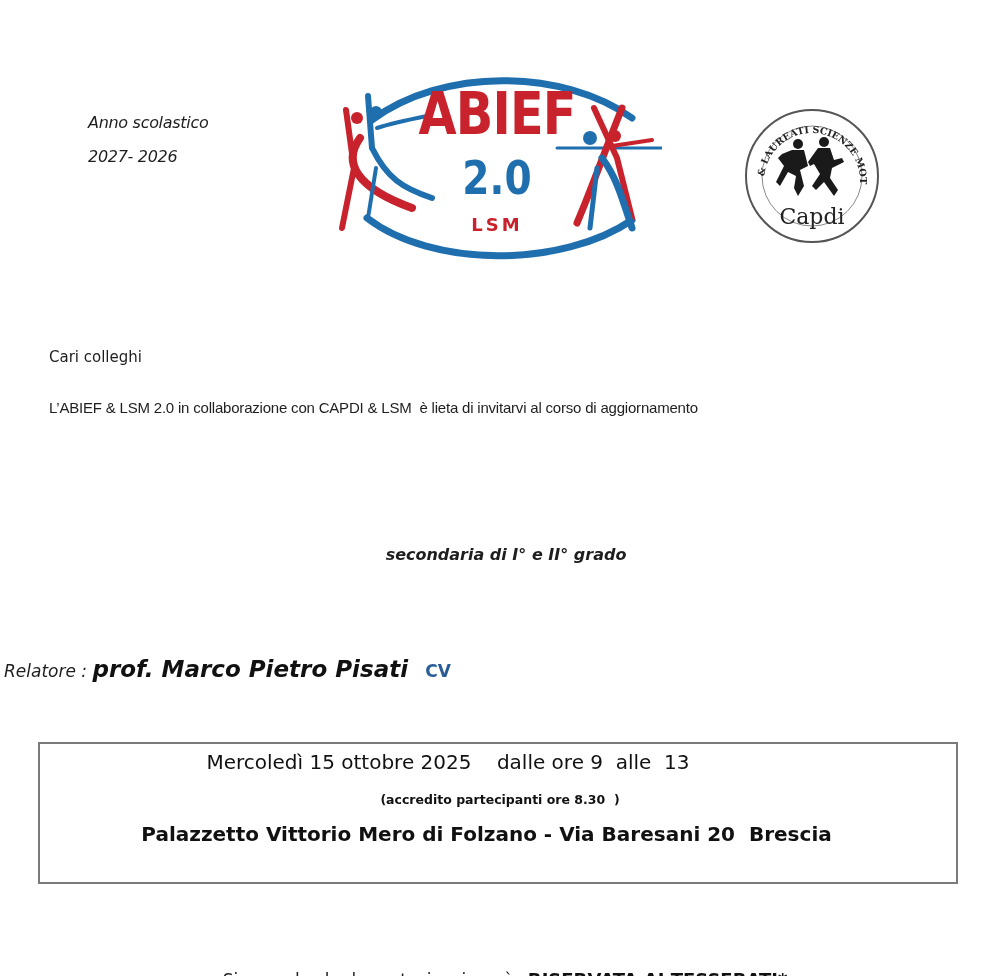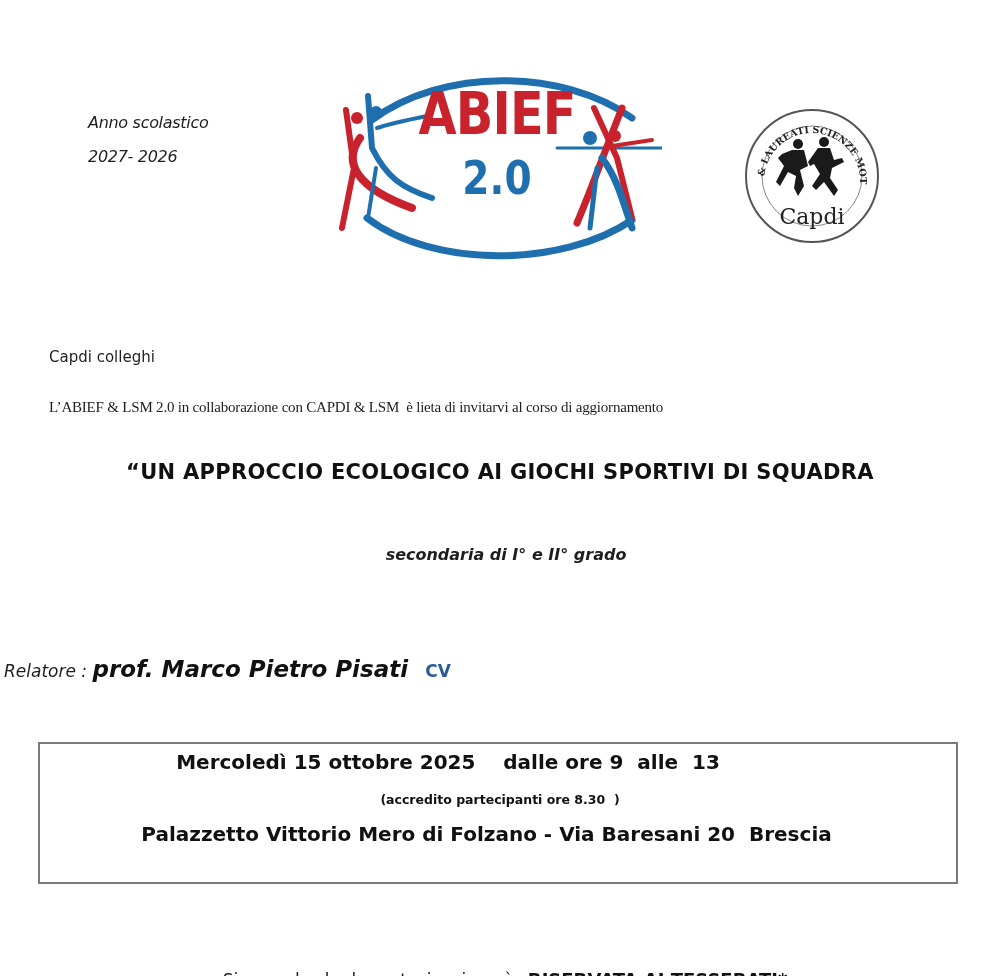--- a/index.html
+++ b/index.html
@@ -47,21 +47,21 @@
     .greeting {
       left: 49px;
       top: 348px;
       font-family: "DejaVu Sans", sans-serif;
       font-size: 15px;
       color: #1e1e1e;
     }
     .intro {
       left: 49px;
       top: 399px;
-      font-family: Liberation Serif, serif;
+      font-family: Liberation Sans, sans-serif;
       font-size: 15px;
       color: #1e1e1e;
       white-space: pre;
       letter-spacing: -0.2px;
     }
 
     .title {
       left: 0;
       width: 1000px;
       top: 457px;
@@ -124,21 +124,21 @@
       height: 142px;
       border: 2px solid #7a7a7a;
       box-sizing: border-box;
     }
     .event-date {
       left: 0;
       width: 896px;
       top: 750px;
       text-align: center;
       font-family: "DejaVu Sans", sans-serif;
-      font-weight: bold;
+      font-weight: normal;
       font-size: 20px;
       color: #111;
       white-space: pre;
     }
     .event-accreditation {
       left: 0;
       width: 1000px;
       top: 792px;
       text-align: center;
       font-family: "DejaVu Sans", sans-serif;
@@ -204,20 +204,21 @@
     <circle cx="283" cy="68" r="6" fill="#c8232c"></circle>
     <path d="M225 80 L 330 80" fill="none" stroke="#1f6fae" stroke-width="3" stroke-linecap="round"></path>
     <path d="M290 40 C 270 90, 260 120, 245 155" fill="none" stroke="#c8232c" stroke-width="7" stroke-linecap="round"></path>
     <path d="M262 40 L 285 90 L 300 150" fill="none" stroke="#c8232c" stroke-width="6" stroke-linecap="round"></path>
     <path d="M270 90 C 285 110, 290 130, 300 160" fill="none" stroke="#1f6fae" stroke-width="7" stroke-linecap="round"></path>
     <path d="M265 100 L 258 160" fill="none" stroke="#1f6fae" stroke-width="5" stroke-linecap="round"></path>
     <path d="M280 78 L 320 72" fill="none" stroke="#c8232c" stroke-width="4" stroke-linecap="round"></path>
   </svg>
   <div class="abs" style="left:72px; top:14px; width:186px; text-align:center; font-family:'DejaVu Sans', sans-serif; font-weight:bold; font-size:58px; line-height:64px; color:#c8232c; letter-spacing:-1px; transform:scaleX(0.85); transform-origin:center;">ABIEF</div>
   <div class="abs" style="left:72px; top:82px; width:186px; text-align:center; font-family:'DejaVu Sans', sans-serif; font-weight:bold; font-size:46px; line-height:56px; color:#1f6fae; transform:scaleX(0.85); transform-origin:center;">2.0</div>
+  <div class="abs" style="left:72px; top:146px; width:186px; text-align:center; font-family:'DejaVu Sans', sans-serif; font-weight:bold; font-size:18px; line-height:22px; color:#c8232c; letter-spacing:3px;">LSM</div>
 </div>
 
 <div class="abs logo-capdi">
   <svg width="140" height="140" viewBox="0 0 140 140">
     <circle cx="70" cy="70" r="66" fill="#fff" stroke="#555" stroke-width="2"></circle>
     <circle cx="70" cy="70" r="50" fill="none" stroke="#888" stroke-width="1"></circle>
     <defs>
       <path id="ringPath" d="M 22 75 A 48 48 0 1 1 118 75"></path>
     </defs>
     <text font-family="DejaVu Serif, serif" font-size="9.5" font-weight="bold" fill="#222">
@@ -227,25 +228,24 @@
     <g fill="#1a1a1a">
       <circle cx="56" cy="38" r="5"></circle>
       <circle cx="82" cy="36" r="5"></circle>
       <path d="M50 44 L 62 44 L 66 60 L 58 64 L 62 80 L 56 90 L 52 82 L 54 70 L 46 66 L 38 80 L 34 76 L 42 60 L 36 52 L 40 48 Z"></path>
       <path d="M76 42 L 88 42 L 92 54 L 100 52 L 102 56 L 90 62 L 88 72 L 96 84 L 92 90 L 82 76 L 74 84 L 70 80 L 78 68 L 72 58 L 68 60 L 66 56 Z"></path>
     </g>
     <text x="70" y="118" text-anchor="middle" font-family="DejaVu Serif, serif" font-size="22" fill="#222">Capdi</text>
   </svg>
 </div>
 
-<div class="abs greeting">Capdi colleghi</div>
+<div class="abs greeting">Cari colleghi</div>
 <div class="abs intro">L’ABIEF &amp; LSM 2.0 in collaborazione con CAPDI &amp; LSM  è lieta di invitarvi al corso di aggiornamento</div>
 
 <div class="abs title">
-  <div>“UN APPROCCIO ECOLOGICO AI GIOCHI SPORTIVI DI SQUADRA</div>
 </div>
 
 <div class="abs subtitle">
   <div class="line2">secondaria di I° e II° grado</div>
 </div>
 
 <div class="abs speaker">
   <span class="speaker-label">Relatore : </span>
   <span class="speaker-name">prof. Marco Pietro Pisati</span>
   <a class="cv-link">CV</a>

